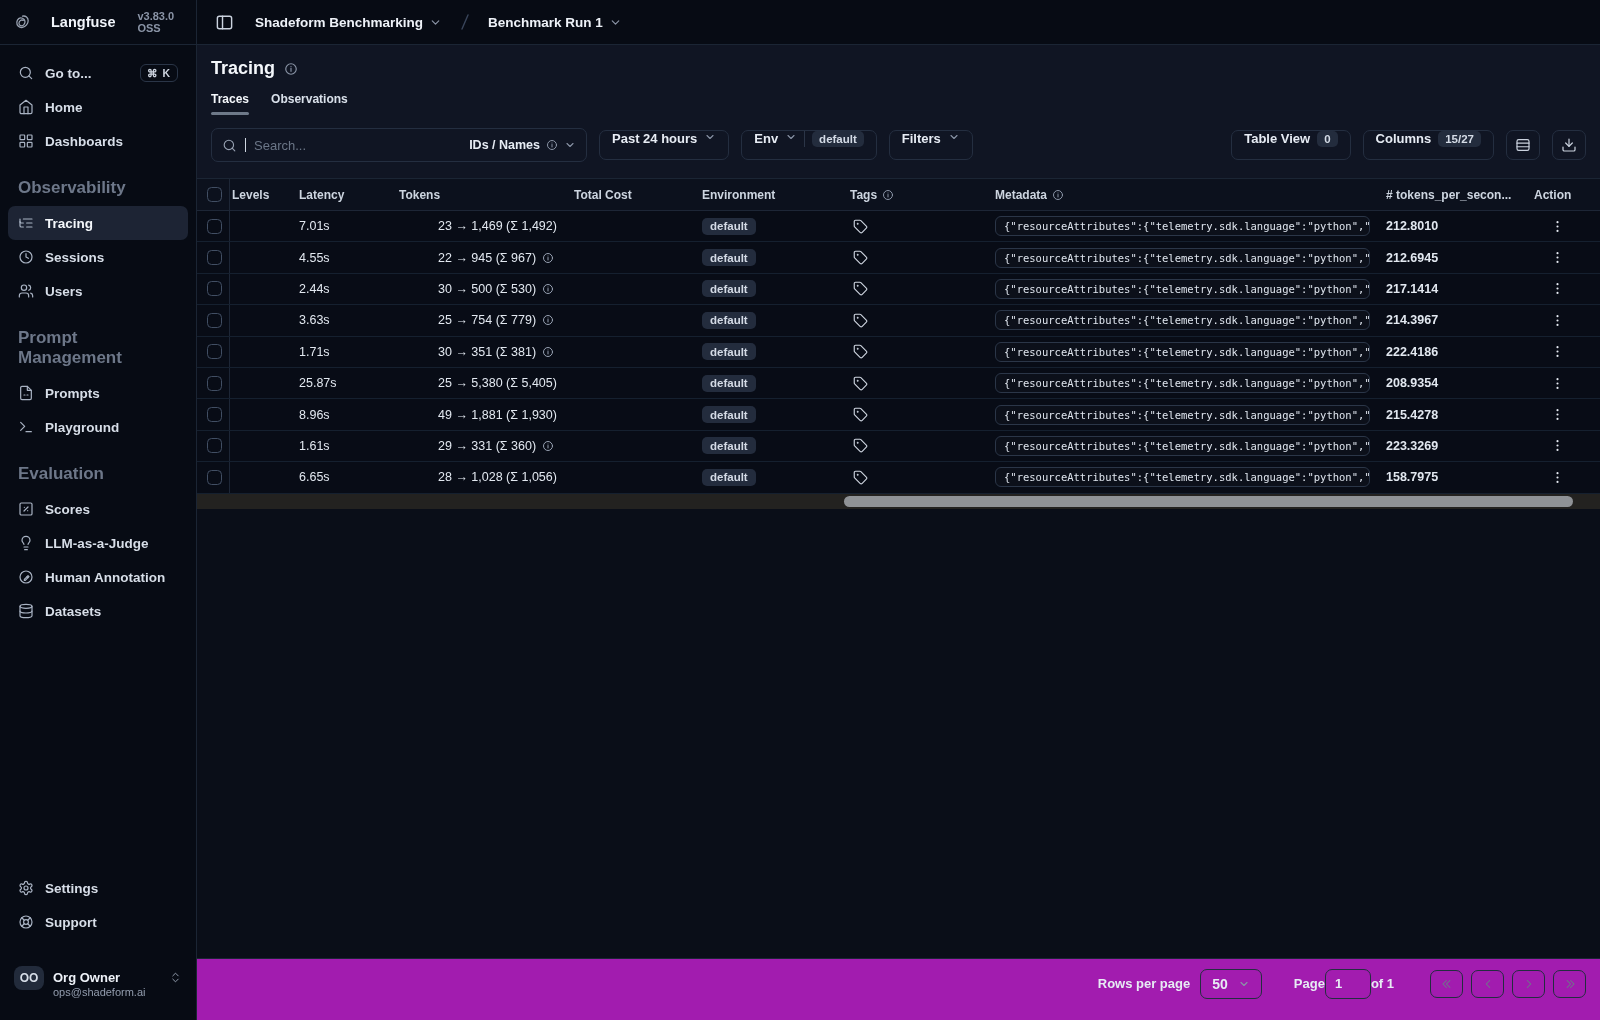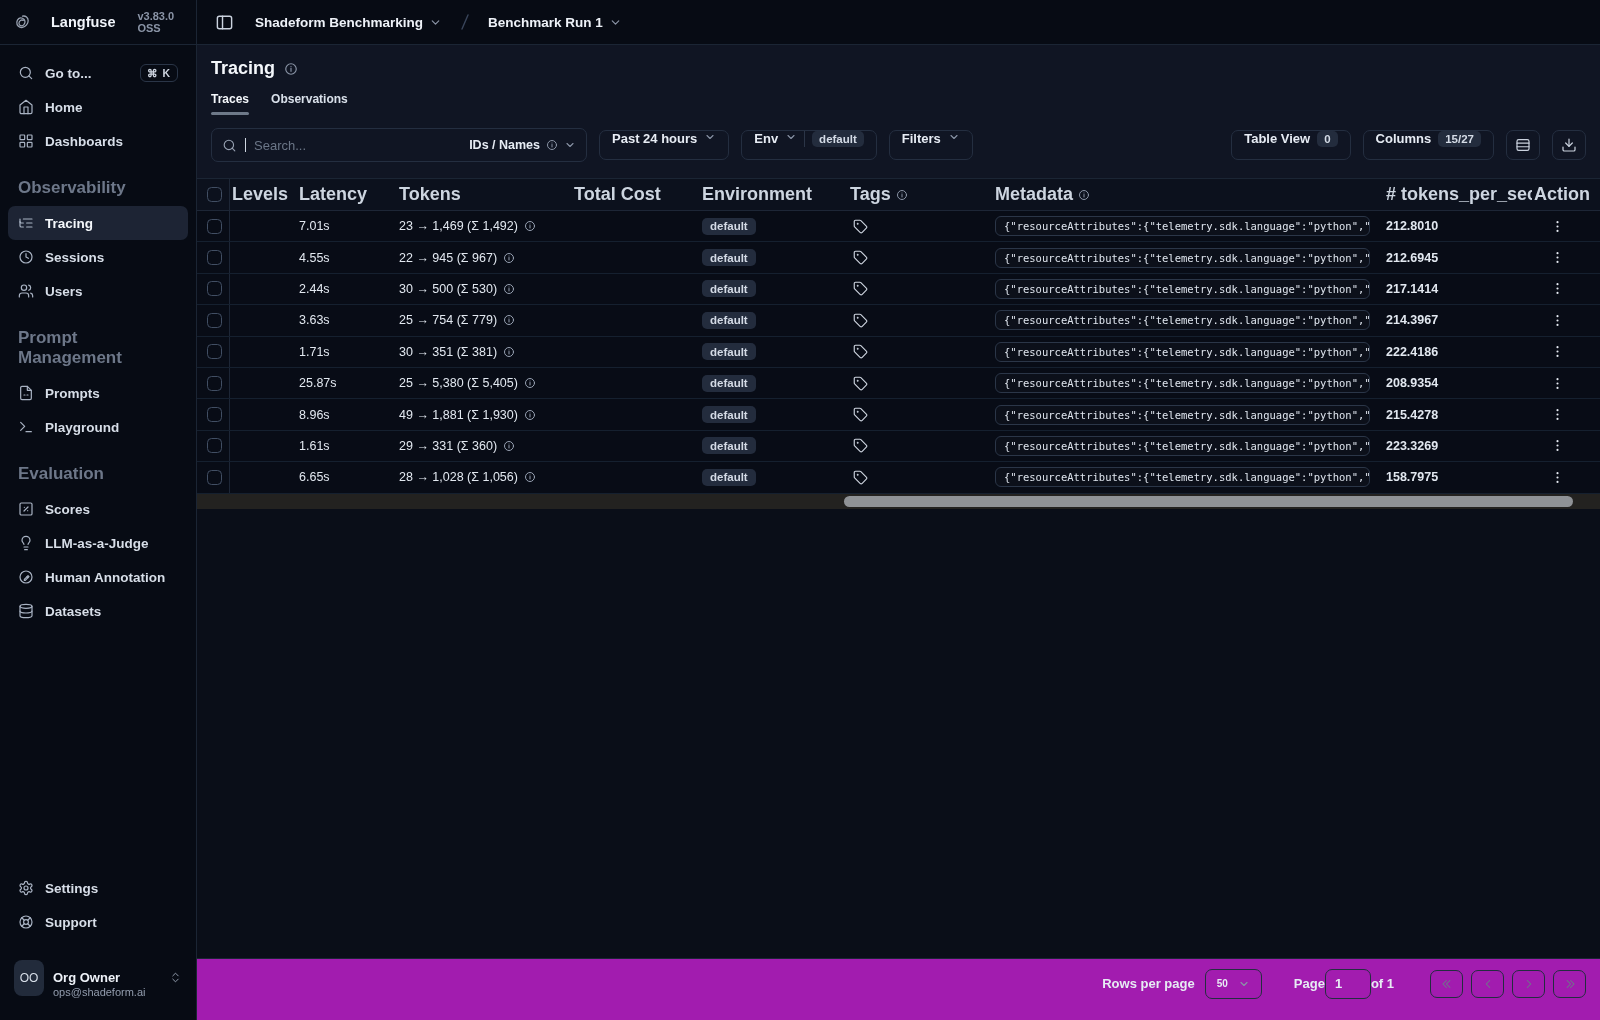--- a/index.html
+++ b/index.html
@@ -25,22 +25,22 @@
   .nav-item { display:flex; align-items:center; gap:11px; height:34px; padding:0 10px;
     border-radius:7px; color:#d7dee8; font-size:13.5px; font-weight:600; cursor:pointer; }
   .nav-item .nav-ic { color:#a9b3c3; width:16px; height:16px; flex:none; }
   .nav-item.active { background:#1d2434; color:#f4f7fb; }
   .section-label { font-size:17px; font-weight:600; color:#6d7789; padding:0 10px; margin:20px 0 8px; }
   .kbd-badge { margin-left:auto; border:1px solid #2a3547; border-radius:6px; padding:2px 6px;
     font-size:10.5px; font-weight:700; color:#cfd6e1; letter-spacing:1px; }
   .nav-spacer { flex:1; }
 
   .user-row { display:flex; align-items:center; gap:9px; margin-top:10px; padding:6px 6px; border-radius:8px; cursor:pointer; }
-  .avatar { width:30px; height:36px; border-radius:8px; background:#222b3b; color:#d7dee8;
-    font-size:12px; font-weight:400; display:flex; align-items:center; justify-content:center; }
+  .avatar { width:30px; height:24px; border-radius:8px; background:#222b3b; color:#d7dee8;
+    font-size:12px; font-weight:700; display:flex; align-items:center; justify-content:center; }
   .user-meta { display:flex; flex-direction:column; line-height:1.25;margin-top:15px; }
   .user-name { font-size:13px; font-weight:700; color:#eef2f8; }
   .user-email { font-size:11px; color:#939dae; }
   .user-caret { margin-left:auto; color:#939dae; }
 
   
   .main { flex:1; display:flex; flex-direction:column; height:100%; min-width:0; }
 
   .topbar { height:45px; min-height:45px; background:#070b14; border-bottom:1px solid #1b2534;
     display:flex; align-items:center; padding:0 12px; gap:10px; }
@@ -74,29 +74,29 @@
   .v-sep { width:1px; height:16px; background:#2b3547; }
   .right-group { margin-left:auto; display:flex; align-items:center; gap:12px; }
   .icon-btn { width:34px; height:30px; border:1px solid #242e40; border-radius:7px;
     display:flex; align-items:center; justify-content:center; color:#cbd3df; cursor:pointer; background:transparent; }
 
   
   :root { --table-cols: 33px 67px 100px 160px 143px 148px 145px 391px 148px 1fr; }
   .table-wrap { background:#0a0e18; border-top:1px solid #1b2534; }
   .thead { display:grid; grid-template-columns:var(--table-cols); align-items:center;
     height:32px; background:#0c111d; border-bottom:1px solid #1d2636;
-    font-size:18px; font-weight:700; color:#cdd5e0; }
+    font-size:12px; font-weight:700; color:#cdd5e0; }
   .th { padding-left:2px; white-space:nowrap; overflow:hidden; display:flex; align-items:center; gap:5px; }
   .th.cost { padding-left:17px; }
   .trow { display:grid; grid-template-columns:var(--table-cols); align-items:center;
     height:31.4px; border-bottom:1px solid #15202f; background:#080c16; font-size:12.5px; color:#e2e8f0; }
   .cell { padding-left:2px; white-space:nowrap; overflow:hidden; display:flex; align-items:center; }
   .cb-cell { justify-content:center; align-self:stretch; border-right:1px solid #1d2636; }
   .checkbox { width:15px; height:15px; border:1.5px solid #414e63; border-radius:4.5px; cursor:pointer; }
-  .tokens-cell { gap:6px; }
+  .tokens-cell { gap:6px;margin-left:39px; }
   .tokens-cell .info-ic { color:#97a1b2; }
   .env-badge { background:#232c3d; border-radius:5px; padding:2.5px 8px; font-size:11.5px; font-weight:700; color:#d4dbe6; }
   .tag-ic { color:#cfd6e1; margin-left:3px; cursor:pointer; }
   .meta-chip { border:1px solid #2b3648; border-radius:6px; background:rgba(255,255,255,0.02);
     padding:3px 8px; font-family:"DejaVu Sans Mono", monospace; font-size:10.5px; color:#dfe5ee;
     white-space:nowrap; overflow:hidden; max-width:375px; cursor:pointer; }
   .tps { font-weight:600; }
   .action-cell { padding-left:18px; }
   .kebab { color:#e7ecf4; cursor:pointer; display:flex; }
 
@@ -104,21 +104,21 @@
   .hscroll-thumb { position:absolute; top:2px; height:11px; border-radius:6px; background:#8f9296;
     left:46.1%; width:52%; cursor:grab; }
 
   .fill-area { flex:1; background:#0a0e18; }
 
   
   .footer { height:62px; min-height:62px; border-top:1px solid #1b2534; background:#a21caf;
     display:flex; align-items:center; justify-content:flex-end; gap:10px; padding:0 14px 12px; }
   .foot-label { font-size:13px; font-weight:700; color:#e7ecf4; }
   .select { height:30px; border:1px solid #242e40; border-radius:7px; display:inline-flex;
-    align-items:center; gap:10px; padding:0 11px; font-size:10px; font-weight:700; cursor:pointer; }
+    align-items:center; gap:10px; padding:0 11px; font-size:14px; font-weight:700; cursor:pointer; }
   .page-group { display:flex; align-items:center; margin-left:22px; }
   .page-input { width:46px; height:30px; border:1px solid #242e40; border-radius:7px;
     background:transparent; color:#e7ecf4; font-size:13px; font-weight:600; padding:0 9px; font-family:inherit; }
   .pager { display:flex; gap:8px; margin-left:26px; }
   .pager-btn { width:33px; height:28px; border:1px solid #222d3f; border-radius:7px;
     display:flex; align-items:center; justify-content:center; color:#6e7889; cursor:pointer; background:transparent; }
 </style>
 </head>
 <body>
 

